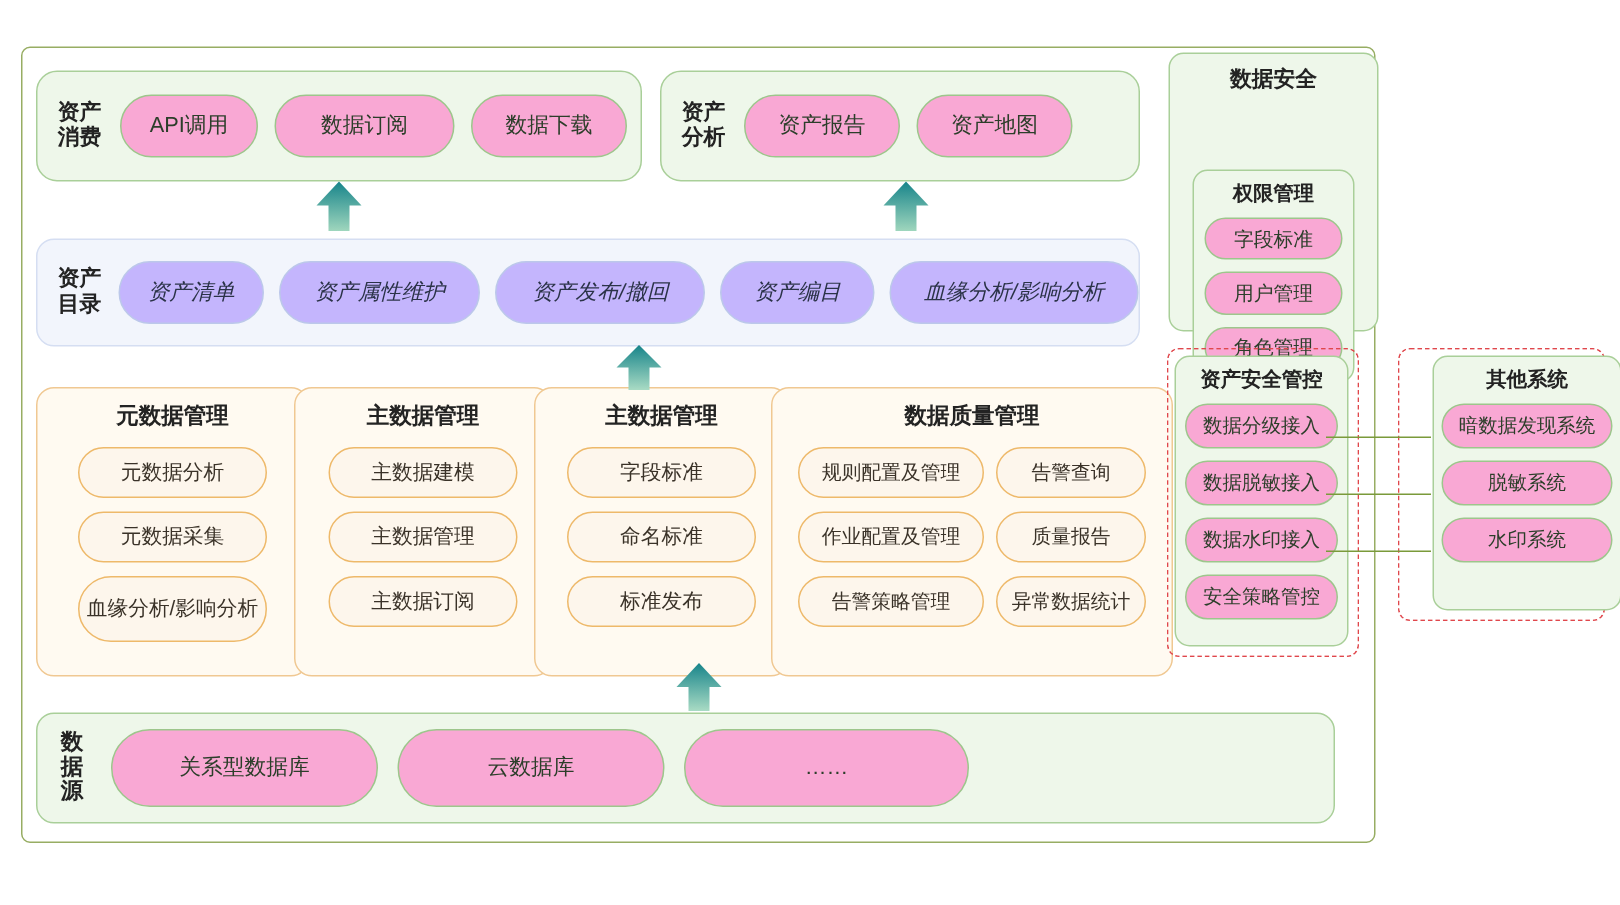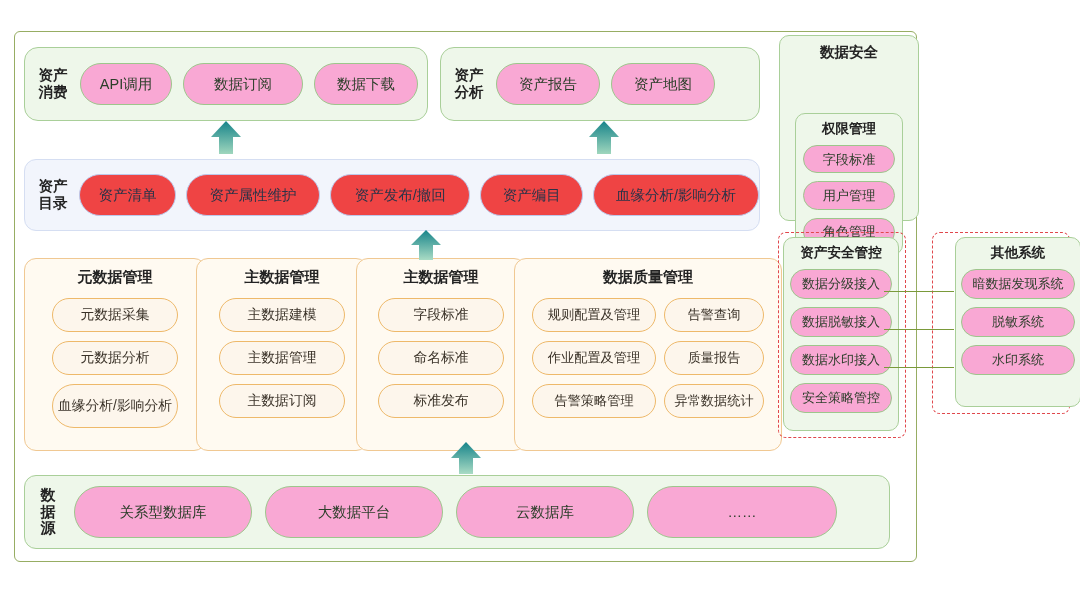--- a/index.html
+++ b/index.html
@@ -22,21 +22,21 @@
     line-height: 1.15;
     box-sizing: border-box;
   }
   .panel { box-sizing: border-box; }
 
   
   .g-pill { background: #f9a8d4; border: 1.3px solid #9dc68c; color: #2c3e2a; }
   .g-panel{ background: #eef7ea; border: 1.3px solid #a9cf99; }
 
   
-  .b-pill { background: #ef4444; border: 1.3px solid #bcc8ea; color: #2b3348; }
+  .b-pill { background: #c4b5fd; border: 1.3px solid #bcc8ea; color: #2b3348; font-style: italic; }
   .b-band { background: #f2f5fc; border: 1.3px solid #d5def2; }
 
   
   .o-panel{ background: #fffaf1; border: 1.4px solid #f0c892; border-radius: 12px; }
   .o-pill { background: #fdf6ec; border: 1.3px solid #eeb96a; color: #3a3228; }
 
   
   #outer-frame {
     position: absolute; left: 14px; top: 31px;
     width: 901px; height: 529px;
@@ -214,22 +214,22 @@
   <div class="pill b-pill w-c1">资产清单</div>
   <div class="pill b-pill w-c2">资产属性维护</div>
   <div class="pill b-pill w-c3">资产发布/撤回</div>
   <div class="pill b-pill w-c4">资产编目</div>
   <div class="pill b-pill w-c5">血缘分析/影响分析</div>
 </div>
 
 <div id="meta-col" class="mgmt-col o-panel">
   <div class="mgmt-title">元数据管理</div>
   <div class="stack">
+    <div class="pill o-pill">元数据分析</div>
     <div class="pill o-pill">元数据采集</div>
-    <div class="pill o-pill">元数据分析</div>
     <div class="pill o-pill two-line">血缘分析/影响分析</div>
   </div>
 </div>
 
 <div id="master-col" class="mgmt-col o-panel">
   <div class="mgmt-title">主数据管理</div>
   <div class="stack">
     <div class="pill o-pill">主数据建模</div>
     <div class="pill o-pill">主数据管理</div>
     <div class="pill o-pill">主数据订阅</div>
@@ -257,21 +257,20 @@
   </div>
 </div>
 
 <div id="datasource-panel" class="panel g-panel">
   <div id="ds-label">
     <div>数</div>
     <div>据</div>
     <div>源</div>
   </div>
   <div class="pill g-pill">关系型数据库</div>
-  <div class="pill g-pill">大数据平台</div>
   <div class="pill g-pill">云数据库</div>
   <div class="pill g-pill ds-wide">……</div>
 </div>
 
 <div id="security-panel" class="panel g-panel">
   <div class="sec-title">数据安全</div>
   <div id="perm-box" class="panel g-panel">
     <div class="perm-title">权限管理</div>
     <div class="pill g-pill">字段标准</div>
     <div class="pill g-pill">用户管理</div>

